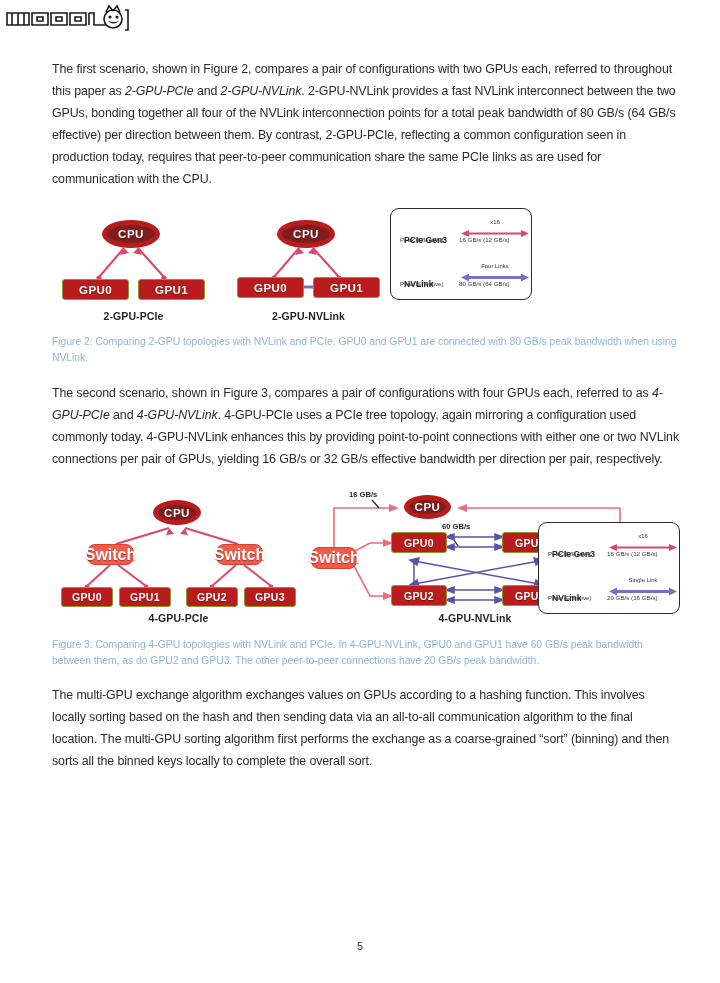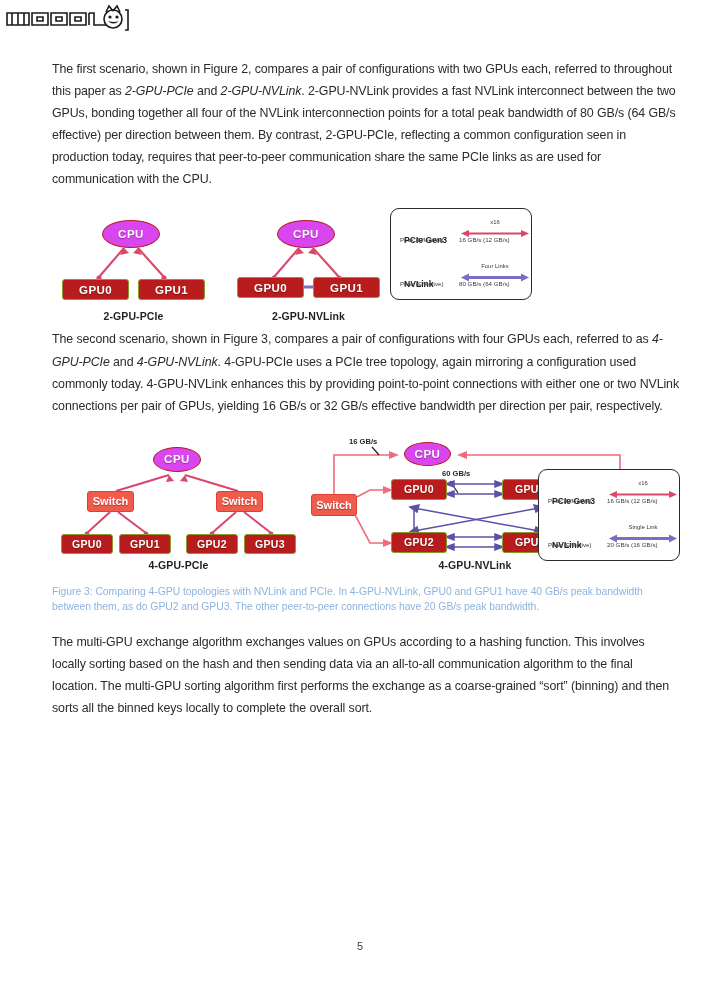--- a/index.html
+++ b/index.html
@@ -69,38 +69,38 @@
 
   .node {
     position:absolute;
     display:flex; align-items:center; justify-content:center;
     font-weight:bold;
     color:#ffffff;
     text-shadow:0 1px 1px rgba(0,0,0,.35);
     z-index:3;
   }
   .node.cpu {
-    background:#d946ef;
-    border:1px solid #b91c1c;
+    background:#7f1d1d;
+    border:5px solid #b91c1c;
     border-radius:50%;
     font-size:11.5px;
     letter-spacing:.5px;
   }
   .node.gpu {
     background:#b91c1c;
     border:1.4px solid #8a9a2c;
     border-radius:3px;
     font-size:11.5px;
     letter-spacing:.4px;
   }
   .node.switch {
     background:#f05b4b;
     border:1px solid #d8422f;
-    border-radius:3px;
-    font-size:11px;
+    border-radius:8px;
+    font-size:16px;
   }
   .fig-label {
     position:absolute;
     font-size:10.5px;
     font-weight:bold;
     color:#231f20;
     text-align:center;
     letter-spacing:.1px;
   }
   .svg-layer {
@@ -243,20 +243,21 @@
           <line x1="8" y1="4.5" x2="64" y2="4.5" stroke="#7b6cc4" stroke-width="3"></line>
           <polygon points="2,4.5 10,0.5 10,8.5" fill="#7b6cc4"></polygon>
           <polygon points="70,4.5 62,0.5 62,8.5" fill="#7b6cc4"></polygon>
         </svg>
         <span class="legend-sub">Peak (Effective)</span>
         <span class="legend-val">80 GB/s (64 GB/s)</span>
       </div>
     </div>
   </div>
 
+  <p class="caption">Figure 2: Comparing 2-GPU topologies with NVLink and PCIe.  GPU0 and GPU1 are connected with 80 GB/s peak bandwidth when using NVLink.</p>
 
   <p class="body-text"><span>The second scenario, shown in Figure 3, compares a pair of configurations with four GPUs each, referred to as </span><i>4-GPU-PCIe</i><span> and </span><i>4-GPU-NVLink</i><span>.  4-GPU-PCIe uses a PCIe tree topology, again mirroring a configuration used commonly today.  4-GPU-NVLink enhances this by providing point-to-point connections with either one or two NVLink connections per pair of GPUs, yielding 16 GB/s or 32 GB/s effective bandwidth per direction per pair, respectively.</span></p>
 
   <div class="figure fig3">
 
     <svg class="svg-layer" viewBox="0 0 628 145" preserveAspectRatio="none">
 
       <g stroke="#d9486a" stroke-width="2" fill="none">
         <line x1="117" y1="42" x2="64" y2="58"></line>
         <line x1="133" y1="42" x2="186" y2="58"></line>
@@ -397,21 +398,21 @@
           <line x1="8" y1="4.5" x2="64" y2="4.5" stroke="#7b6cc4" stroke-width="3"></line>
           <polygon points="2,4.5 10,0.5 10,8.5" fill="#7b6cc4"></polygon>
           <polygon points="70,4.5 62,0.5 62,8.5" fill="#7b6cc4"></polygon>
         </svg>
         <span class="legend-sub">Peak (Effective)</span>
         <span class="legend-val">20 GB/s (16 GB/s)</span>
       </div>
     </div>
   </div>
 
-  <p class="caption">Figure 3: Comparing 4-GPU topologies with NVLink and PCIe.  In 4-GPU-NVLink, GPU0 and GPU1 have 40 GB/s peak bandwidth between them, as do GPU2 and GPU3.  The other peer-to-peer connections have 20 GB/s peak bandwidth.</p>
+  <p class="caption">Figure 3: Comparing 4-GPU topologies with NVLink and PCIe.  In 4-GPU-NVLink, GPU0 and GPU1 have 60 GB/s peak bandwidth between them, as do GPU2 and GPU3.  The other peer-to-peer connections have 20 GB/s peak bandwidth.</p>
 
 
 
   <p class="body-text">The multi-GPU exchange algorithm exchanges values on GPUs according to a hashing function.  This involves locally sorting based on the hash and then sending data via an all-to-all communication algorithm to the final location.  The multi-GPU sorting algorithm first performs the exchange as a coarse-grained “sort” (binning) and then sorts all the binned keys locally to complete the overall sort.</p>
 
 </div>
 
 <div class="page-number">5</div>
 
 </body></html>

